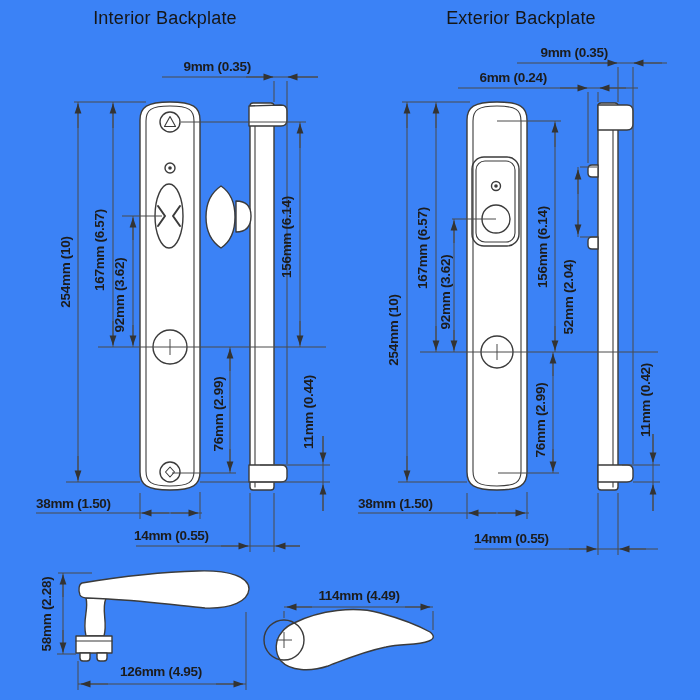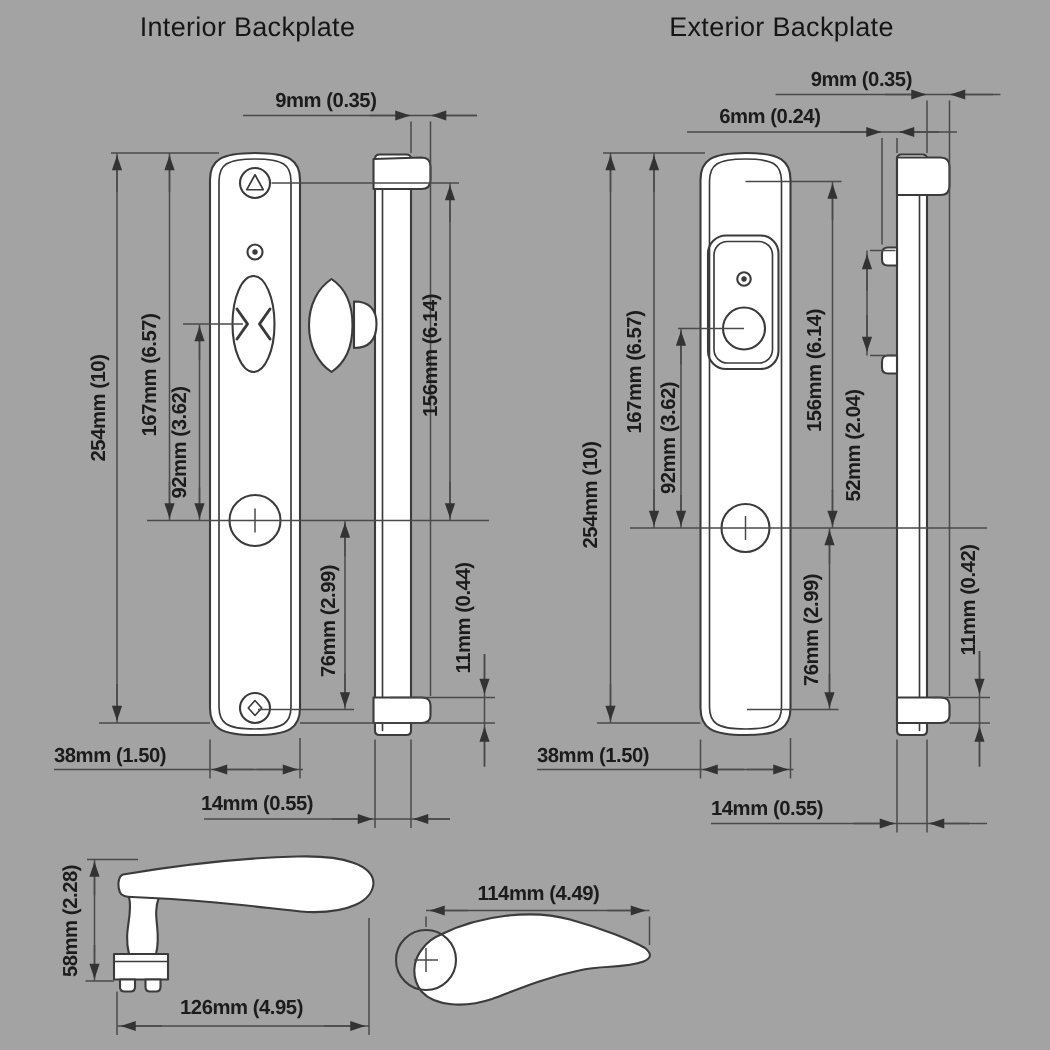--- a/index.html
+++ b/index.html
@@ -1,16 +1,16 @@
 <!DOCTYPE html>
 <html><head>
 <meta charset="utf-8">
 <style>
   html,body{margin:0;padding:0;background:#ffffff;}
-  .stage{position:relative;width:700px;height:700px;background:#a3a3a3;overflow:hidden;
+  .stage{position:relative;width:700px;height:700px;background:#3b82f6;overflow:hidden;
          font-family:"Liberation Sans", sans-serif;}
   svg{display:block}
   .ol  {fill:#ffffff;stroke:#3b3b3b;stroke-width:1.4;stroke-linejoin:round;stroke-linecap:round;}
   .ol2 {fill:none;stroke:#3b3b3b;stroke-width:1.1;stroke-linejoin:round;stroke-linecap:round;}
   .oln {fill:none;stroke:#3b3b3b;stroke-width:1.4;stroke-linejoin:round;stroke-linecap:round;}
   .dim {fill:none;stroke:#4a4a4a;stroke-width:1;}
   .dimtxt{font-size:13.5px;font-weight:bold;letter-spacing:-0.3px;fill:#1c1c1c;}
   .title {font-size:18px;fill:#161616;letter-spacing:0.2px;}
   .dot{fill:#3b3b3b;stroke:none;}
 </style>

